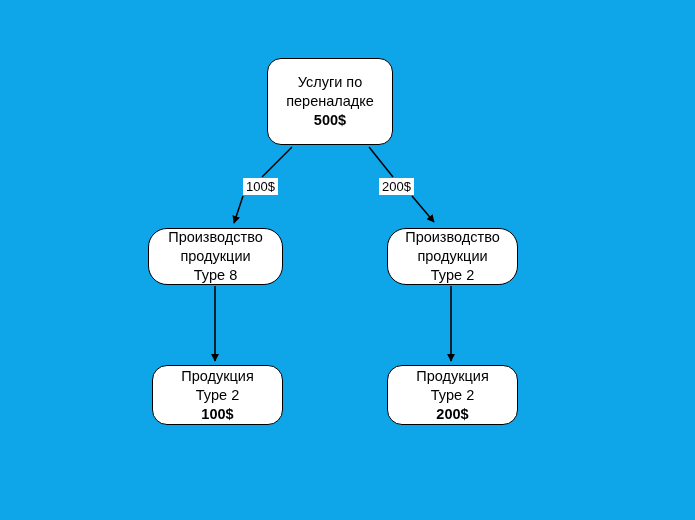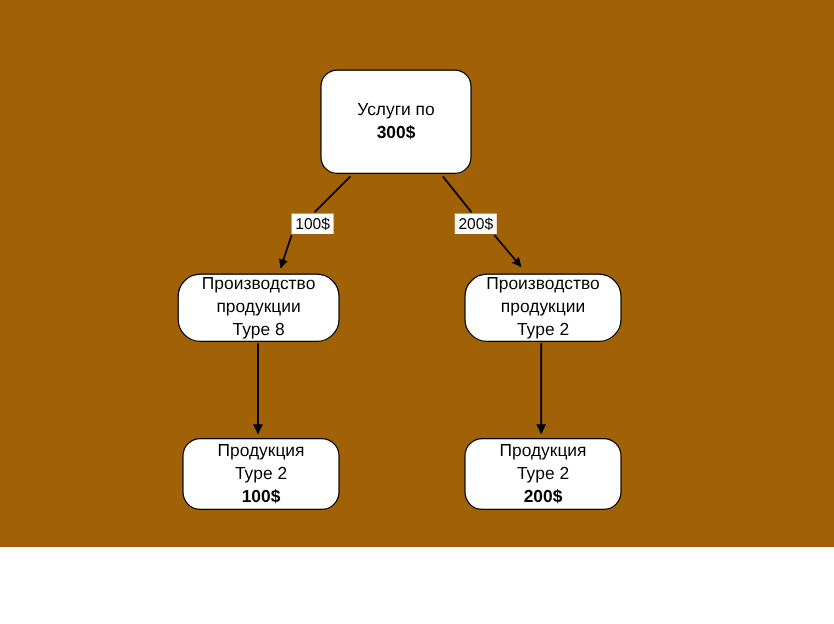--- a/index.html
+++ b/index.html
@@ -4,22 +4,22 @@
 <title>Diagram</title>
 <style>
   html, body {
     margin: 0;
     padding: 0;
     background: #ffffff;
   }
   #canvas {
     position: relative;
     width: 695px;
-    height: 456px;
-    background: #a16207;
+    height: 520px;
+    background: #0ea5e9;
     overflow: hidden;
     font-family: "Liberation Sans", sans-serif;
   }
   #edges {
     position: absolute;
     left: 0;
     top: 0;
     width: 695px;
     height: 520px;
   }
@@ -96,21 +96,22 @@
       <line x1="215" y1="286" x2="215" y2="361" stroke="#000000" stroke-width="1.6" marker-end="url(#arrow)"></line>
     </g>
 
     <g>
       <line x1="451" y1="286" x2="451" y2="361" stroke="#000000" stroke-width="1.6" marker-end="url(#arrow)"></line>
     </g>
   </svg>
 
   <div class="node" id="node-root">
     <span class="line">Услуги по</span>
-    <span class="line amount">300$</span>
+    <span class="line">переналадке</span>
+    <span class="line amount">500$</span>
   </div>
 
   <div class="node" id="node-prod-1">
     <span class="line">Производство</span>
     <span class="line">продукции</span>
     <span class="line">Type 8</span>
   </div>
 
   <div class="node" id="node-prod-2">
     <span class="line">Производство</span>

